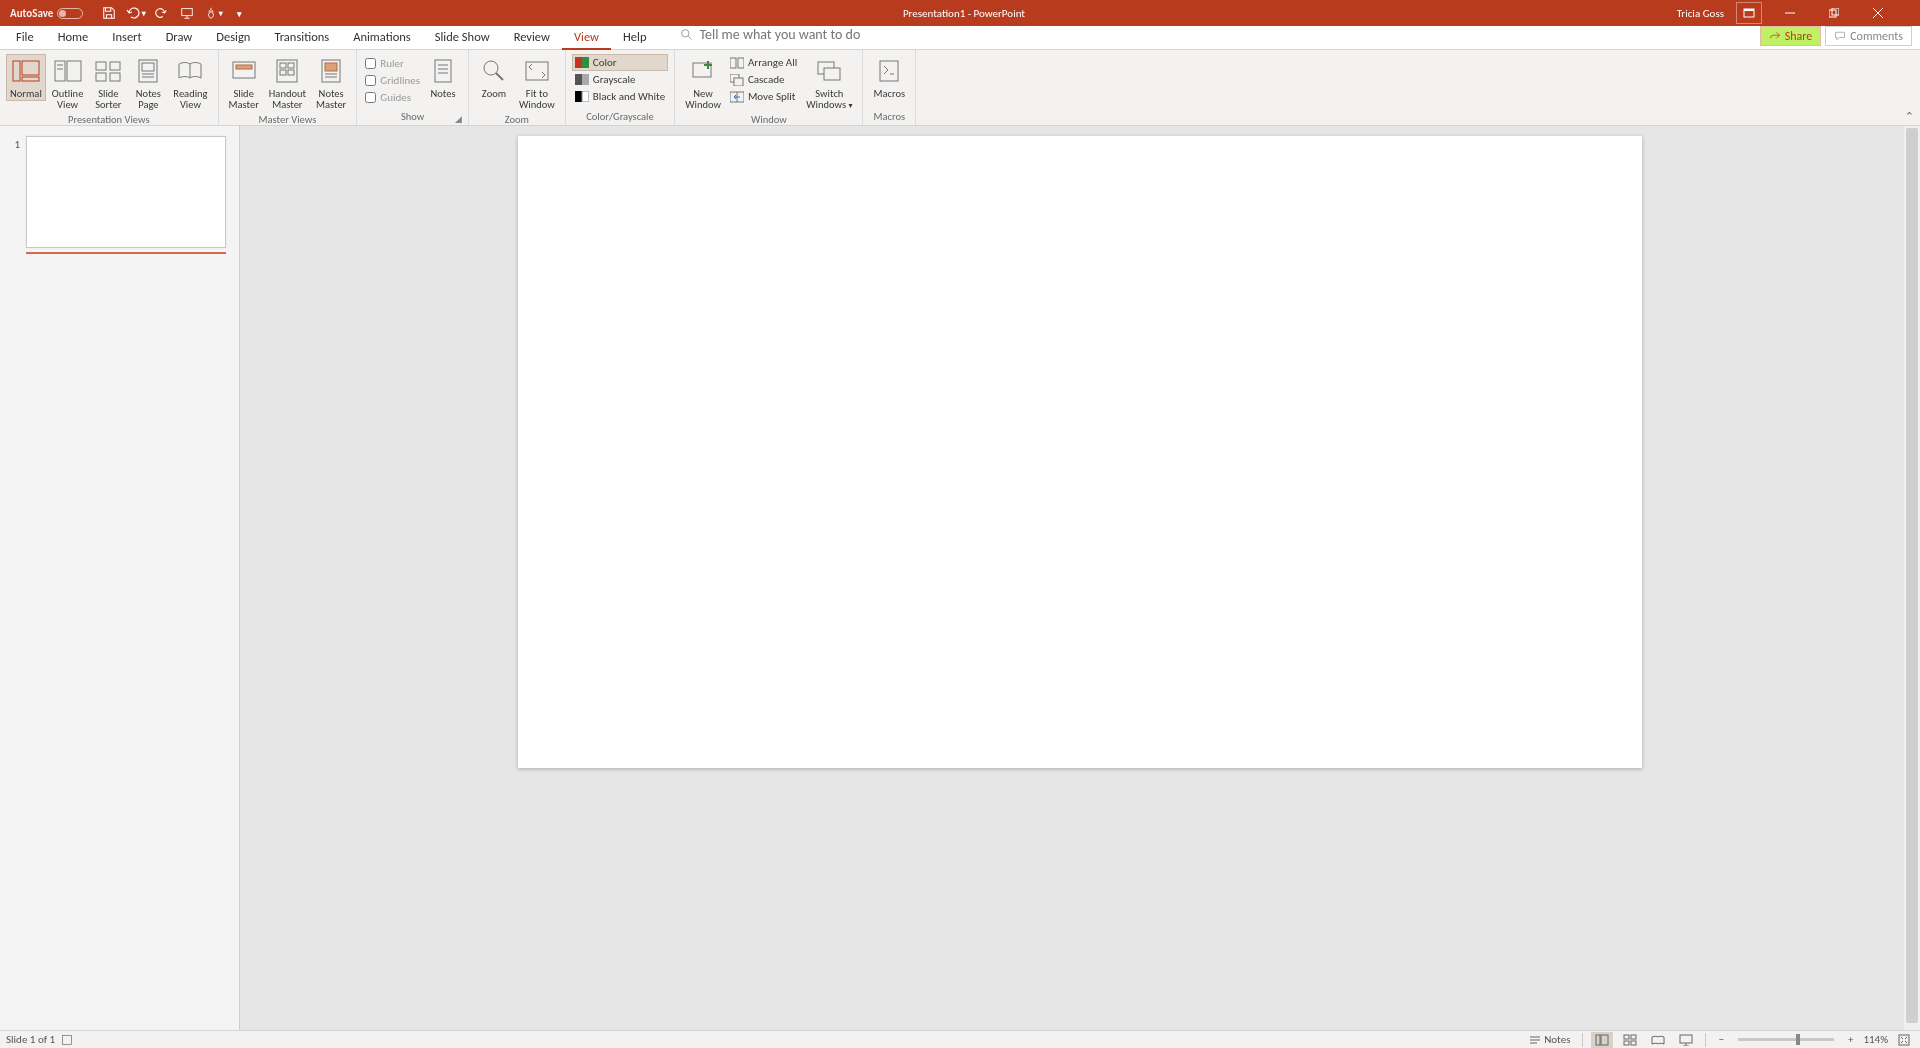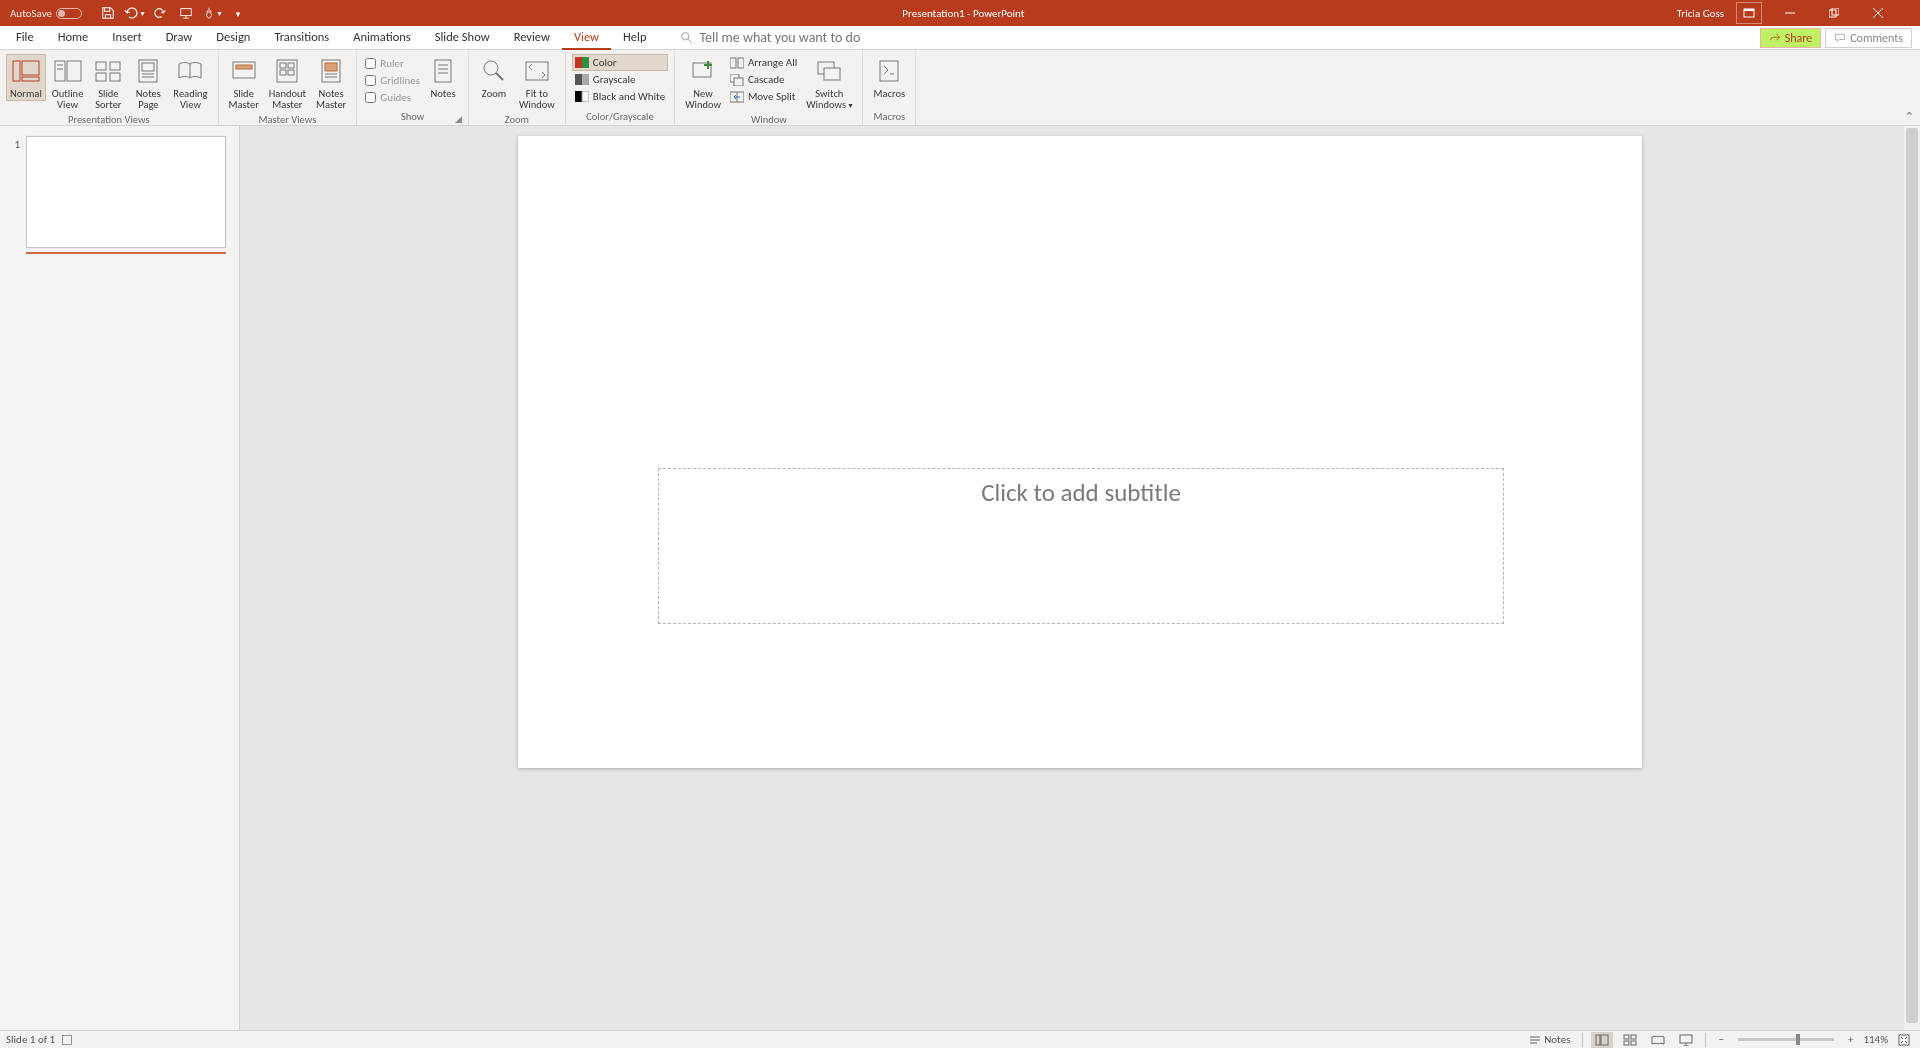--- a/index.html
+++ b/index.html
@@ -1,34 +1,34 @@
 <!DOCTYPE html>
 <html><head>
 <meta charset="utf-8">
 <style>
 * { margin:0; padding:0; box-sizing:border-box; font-family:"Segoe UI","Calibri",sans-serif; }
 html,body { width:100%; height:100%; background:#fff; overflow:hidden; }
 
 
 .titlebar { background:#b83b1d; height:26px; display:flex; align-items:center; color:#fff; font-size:11px; }
-.tb-left { display:flex; align-items:center; gap:6px; padding-left:10px; }
+.tb-left { display:flex; align-items:center; gap:6px; padding-left:10px;font-weight:bold; }
 .autosave { display:flex; align-items:center; gap:4px; opacity:.9; }
 .autosave-toggle { width:26px; height:11px; border:1px solid rgba(255,255,255,.7); border-radius:6px; position:relative; }
 .autosave-toggle::after { content:""; position:absolute; left:1px; top:1px; width:7px; height:7px; border-radius:50%; background:rgba(255,255,255,.7); }
 .qat { display:flex; align-items:center; gap:2px; margin-left:8px; }
 .qat-btn { width:24px; height:22px; display:flex; align-items:center; justify-content:center; cursor:pointer; }
 .tb-center { flex:1; text-align:center; }
 .tb-right { display:flex; align-items:center; gap:4px; padding-right:22px; }
 .win-btn { width:40px; height:26px; display:flex; align-items:center; justify-content:center; cursor:pointer; }
 .ribbon-display { width:26px; height:22px; display:flex; align-items:center; justify-content:center; cursor:pointer; border:1px solid rgba(255,255,255,.4); margin-right:4px;}
 .username { margin-right:8px; }
 svg { display:block; }
 
 
-.tabs-row { height:24px; background:#fff; border-bottom:1px solid #d4d4d4; display:flex; align-items:center; padding-left:4px; }
+.tabs-row { height:24px; background:#fff; border-bottom:1px solid #d4d4d4; display:flex; align-items:flex-start; padding-left:4px; }
 .tab { padding:3px 12px 4px; font-size:12.5px; color:#333; cursor:pointer; border-bottom:2px solid transparent; }
 .tab.active { border-bottom-color:#b83b1d; color:#b83b1d; font-weight:500; }
 .tellme { display:flex; align-items:center; gap:6px; margin-left:22px; color:#767676; font-size:14px; }
 .tabs-right { margin-left:auto; display:flex; align-items:center; gap:4px; padding-right:8px;}
 .share-btn, .comments-btn { display:flex; align-items:center; gap:4px; font-size:12px; padding:2px 8px; border:1px solid #d0d0d0; cursor:pointer; color:#444;}
 .share-btn { background:#bef264; border-color:#e8b8a6; color:#b83b1d;}
 .comments-btn { color:#888;}
 
 
 .ribbon { height:76px; background:#f3f2f1; border-bottom:1px solid #d4d4d4; display:flex; position:relative; }
@@ -443,23 +443,20 @@
 <div class="workspace">
   <div class="thumbs">
     <div class="thumb-wrap">
       <div class="thumb-num">1</div>
       <div class="thumb"></div>
     </div>
     <div class="thumb-underline"></div>
   </div>
   <div class="canvas-area">
     <div class="slide">
-      <div class="ph ph-sub">
-        <span>Click to add subtitle</span>
-      </div>
     </div>
   </div>
 </div>
 <div class="vscroll">
     <div class="vscroll-thumb"></div>
   </div>
 
 <div class="statusbar">
   <div class="sb-left">
     <span>Slide 1 of 1</span>

